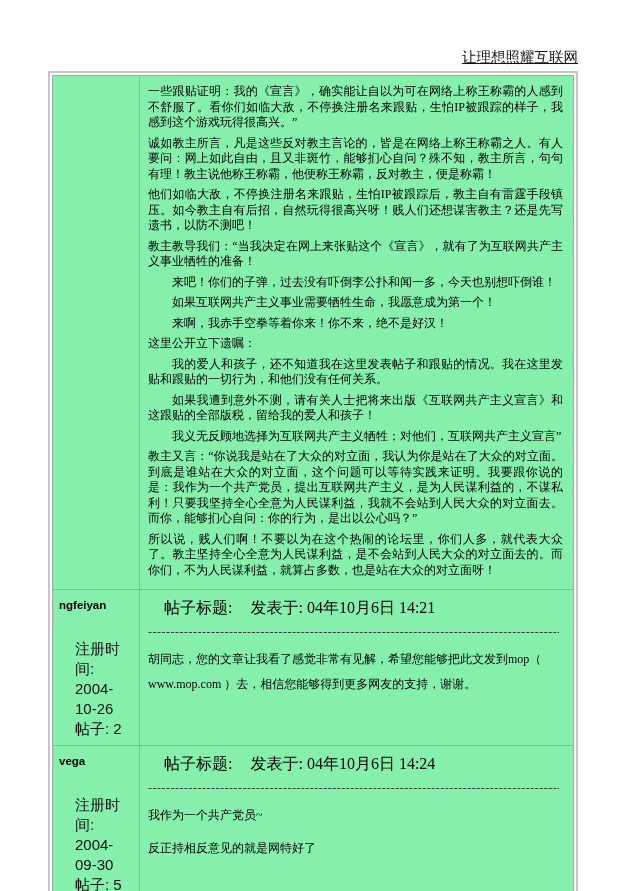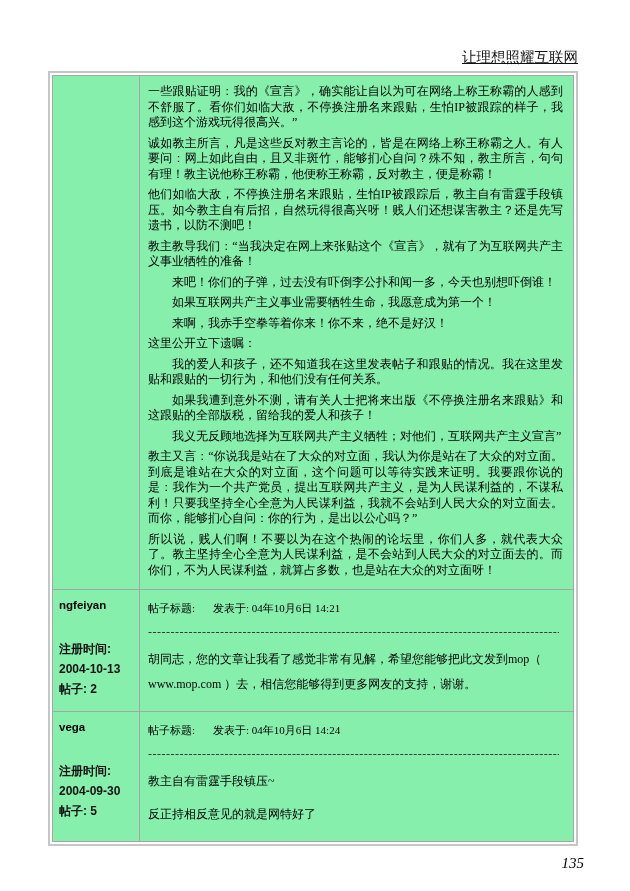--- a/index.html
+++ b/index.html
@@ -22,31 +22,31 @@
   td { border: 1px solid #a6a6a6; vertical-align: top; background: #86efac; }
   td.user-cell { width: 76px; padding: 9px 4px 6px 6px; }
   td.content-cell { padding: 8px 10px 6px 8px; }
 
   .username {
     font-family: "Liberation Sans", "DejaVu Sans", sans-serif;
     font-weight: bold; font-size: 11.5px; margin-bottom: 28px;
   }
   .ucell-line {
     font-family: "Liberation Sans", "DejaVu Sans", sans-serif;
-    font-size: 12px; line-height: 20px; font-weight: bold; color: #111;
+    font-size: 15px; line-height: 20px; font-weight: normal; color: #111; margin-left: 16px;
   }
 
   .post-body p {
     margin: 0 0 5px 0;
     font-size: 12px; line-height: 15.5px;
     text-align: justify;
   }
   .post-body p.ind { text-indent: 2em; }
 
-  .reply-title { font-size: 11px; line-height: 16px; margin: 2px 0 10px 0; }
+  .reply-title { font-size: 16px; line-height: 16px; margin: 2px 0 10px 16px; }
   .reply-title .posted { margin-left: 18px; }
   .dashes {
     font-size: 12px; line-height: 12px; color: #333;
     white-space: nowrap; overflow: hidden; width: 99%;
     margin: 0 0 9px 0; letter-spacing: 0.5px;
   }
   .reply-body p { margin: 0 0 8px 0; font-size: 12px; line-height: 25px; }
 
   .row-main td { height: 496px; }
   .row-r1 td { height: 92px; }
@@ -77,33 +77,33 @@
           <div class="post-body">
             <p>一些跟贴证明：我的《宣言》，确实能让自以为可在网络上称王称霸的人感到不舒服了。看你们如临大敌，不停换注册名来跟贴，生怕IP被跟踪的样子，我感到这个游戏玩得很高兴。”</p>
             <p>诚如教主所言，凡是这些反对教主言论的，皆是在网络上称王称霸之人。有人要问：网上如此自由，且又非斑竹，能够扪心自问？殊不知，教主所言，句句有理！教主说他称王称霸，他便称王称霸，反对教主，便是称霸！</p>
             <p>他们如临大敌，不停换注册名来跟贴，生怕IP被跟踪后，教主自有雷霆手段镇压。如今教主自有后招，自然玩得很高兴呀！贱人们还想谋害教主？还是先写遗书，以防不测吧！</p>
             <p>教主教导我们：“当我决定在网上来张贴这个《宣言》，就有了为互联网共产主义事业牺牲的准备！</p>
             <p class="ind">来吧！你们的子弹，过去没有吓倒李公扑和闻一多，今天也别想吓倒谁！</p>
             <p class="ind">如果互联网共产主义事业需要牺牲生命，我愿意成为第一个！</p>
             <p class="ind">来啊，我赤手空拳等着你来！你不来，绝不是好汉！</p>
             <p>这里公开立下遗嘱：</p>
             <p class="ind">我的爱人和孩子，还不知道我在这里发表帖子和跟贴的情况。我在这里发贴和跟贴的一切行为，和他们没有任何关系。</p>
-            <p class="ind">如果我遭到意外不测，请有关人士把将来出版《不停换注册名来跟贴》和这跟贴的全部版税，留给我的爱人和孩子！</p>
+            <p class="ind">如果我遭到意外不测，请有关人士把将来出版《互联网共产主义宣言》和这跟贴的全部版税，留给我的爱人和孩子！</p>
             <p class="ind">我义无反顾地选择为互联网共产主义牺牲；对他们，互联网共产主义宣言”</p>
             <p>教主又言：“你说我是站在了大众的对立面，我认为你是站在了大众的对立面。到底是谁站在大众的对立面，这个问题可以等待实践来证明。我要跟你说的是：我作为一个共产党员，提出互联网共产主义，是为人民谋利益的，不谋私利！只要我坚持全心全意为人民谋利益，我就不会站到人民大众的对立面去。而你，能够扪心自问：你的行为，是出以公心吗？”</p>
             <p>所以说，贱人们啊！不要以为在这个热闹的论坛里，你们人多，就代表大众了。教主坚持全心全意为人民谋利益，是不会站到人民大众的对立面去的。而你们，不为人民谋利益，就算占多数，也是站在大众的对立面呀！</p>
           </div>
         </td>
       </tr>
 
       <tr class="row-r1">
         <td class="user-cell">
           <div class="username">ngfeiyan</div>
           <div class="ucell-line">注册时间:</div>
-          <div class="ucell-line">2004-10-13</div>
+          <div class="ucell-line">2004-10-26</div>
           <div class="ucell-line">帖子: 2</div>
         </td>
         <td class="content-cell">
           <div class="reply-title">
             <span>帖子标题:</span><span class="posted">发表于: 04年10月6日 14:21</span>
           </div>
           <div class="dashes">--------------------------------------------------------------------------------------------------------------</div>
           <div class="reply-body">
             <p>胡同志，您的文章让我看了感觉非常有见解，希望您能够把此文发到mop（ www.mop.com ）去，相信您能够得到更多网友的支持，谢谢。</p>
           </div>
@@ -116,21 +116,21 @@
           <div class="ucell-line">注册时间:</div>
           <div class="ucell-line">2004-09-30</div>
           <div class="ucell-line">帖子: 5</div>
         </td>
         <td class="content-cell">
           <div class="reply-title">
             <span>帖子标题:</span><span class="posted">发表于: 04年10月6日 14:24</span>
           </div>
           <div class="dashes">--------------------------------------------------------------------------------------------------------------</div>
           <div class="reply-body">
-            <p>教主自有雷霆手段镇压~</p>
+            <p>我作为一个共产党员~</p>
             <p>反正持相反意见的就是网特好了</p>
           </div>
         </td>
       </tr>
 
     </tbody>
       </table>
   </div>
 
   <div class="page-number">135</div>

